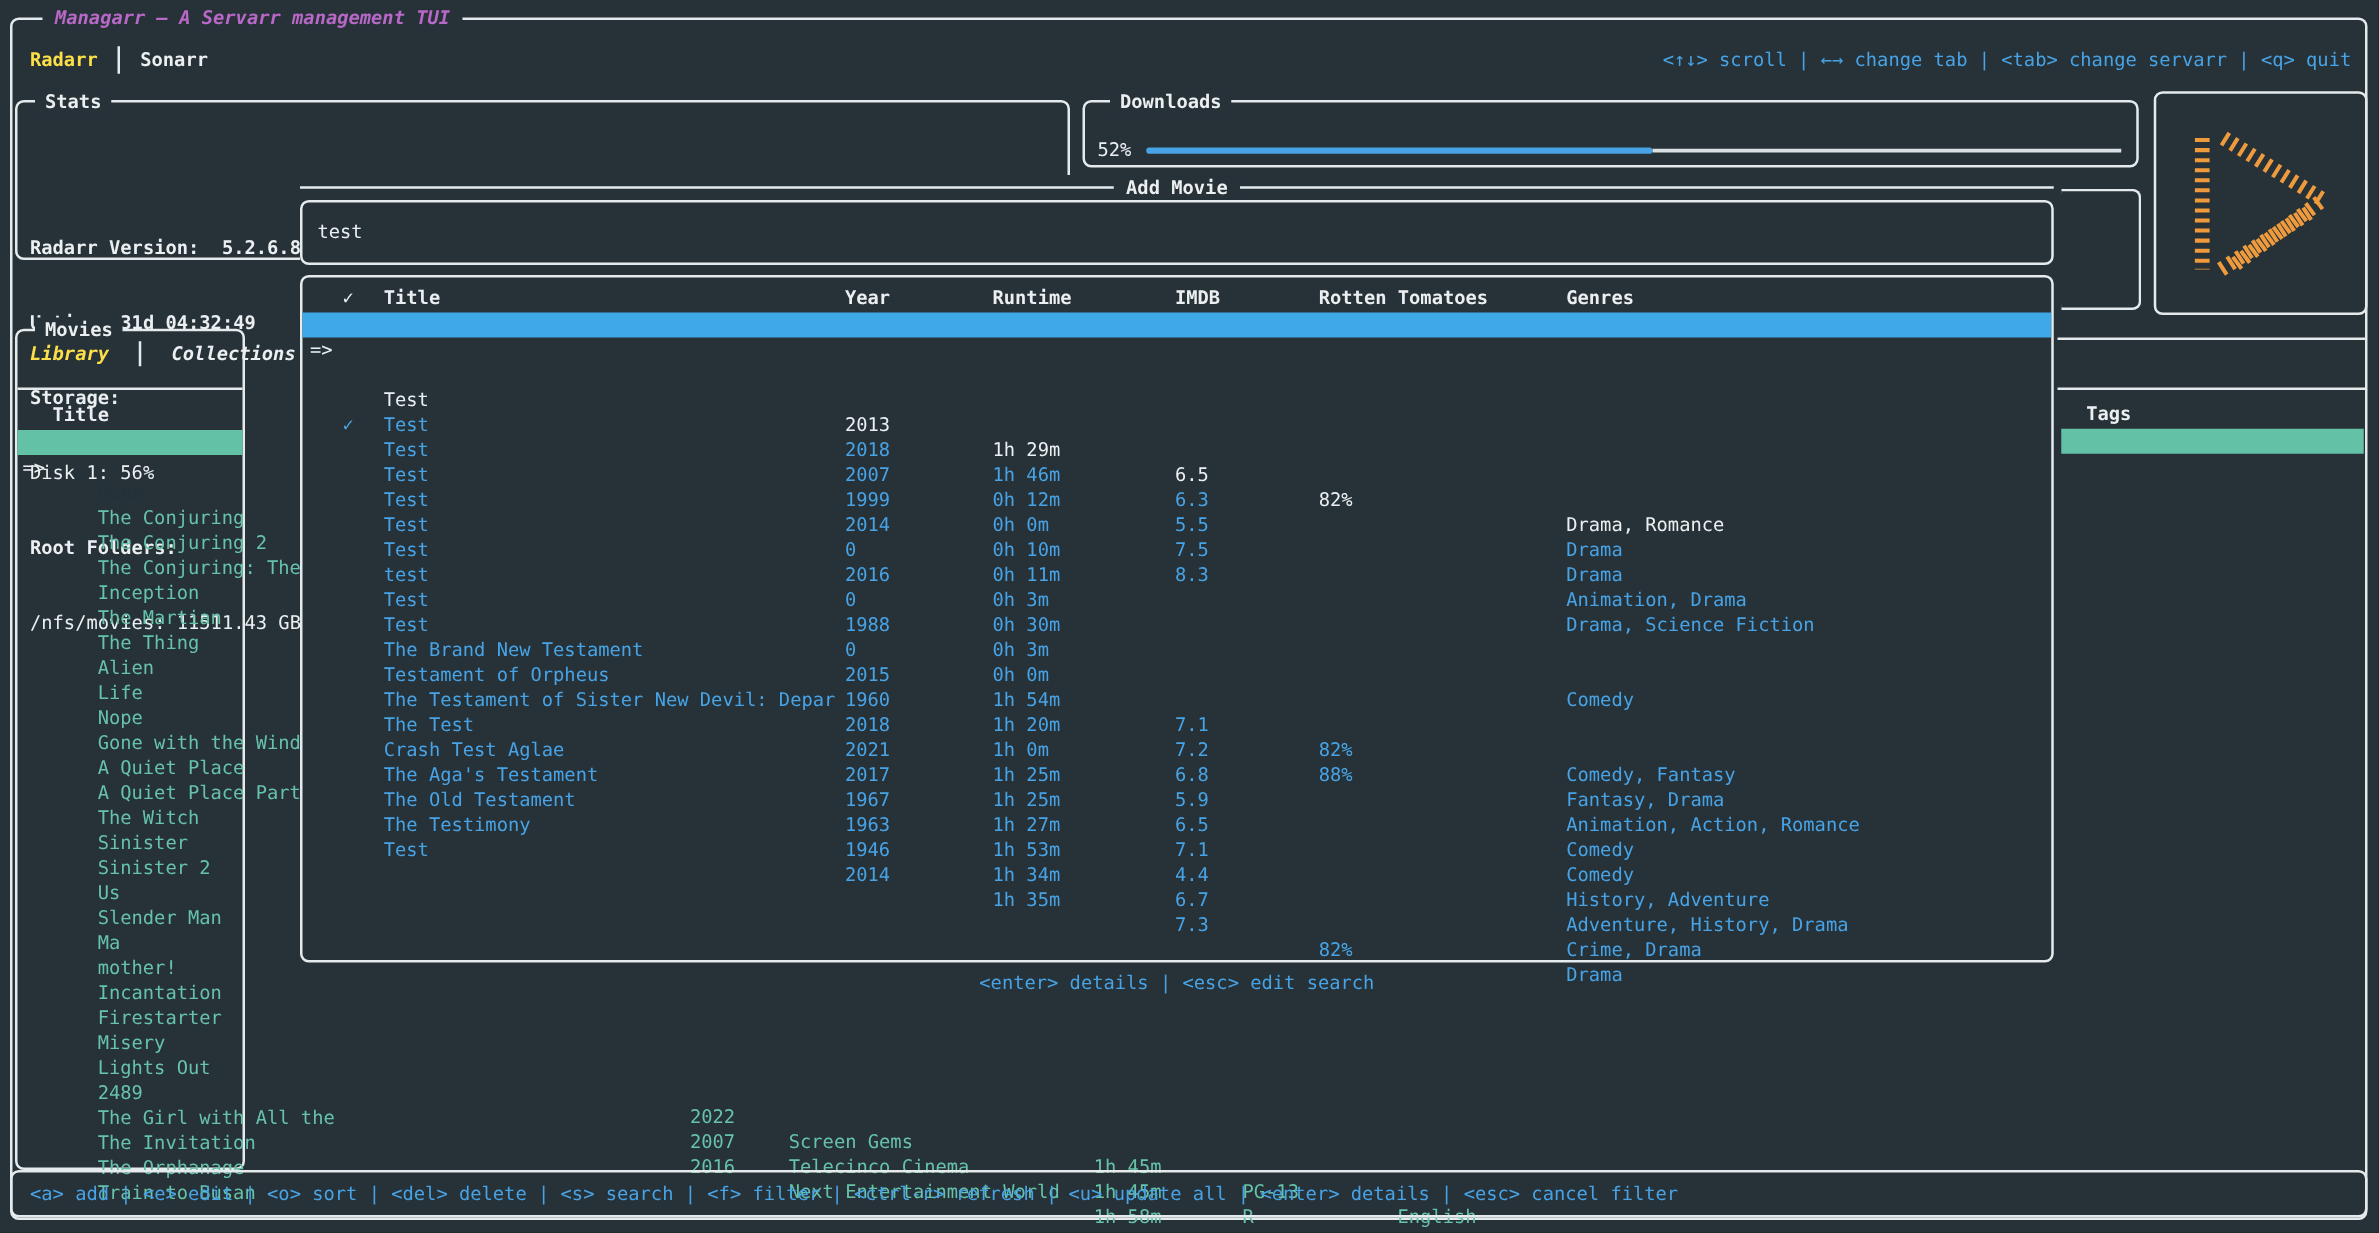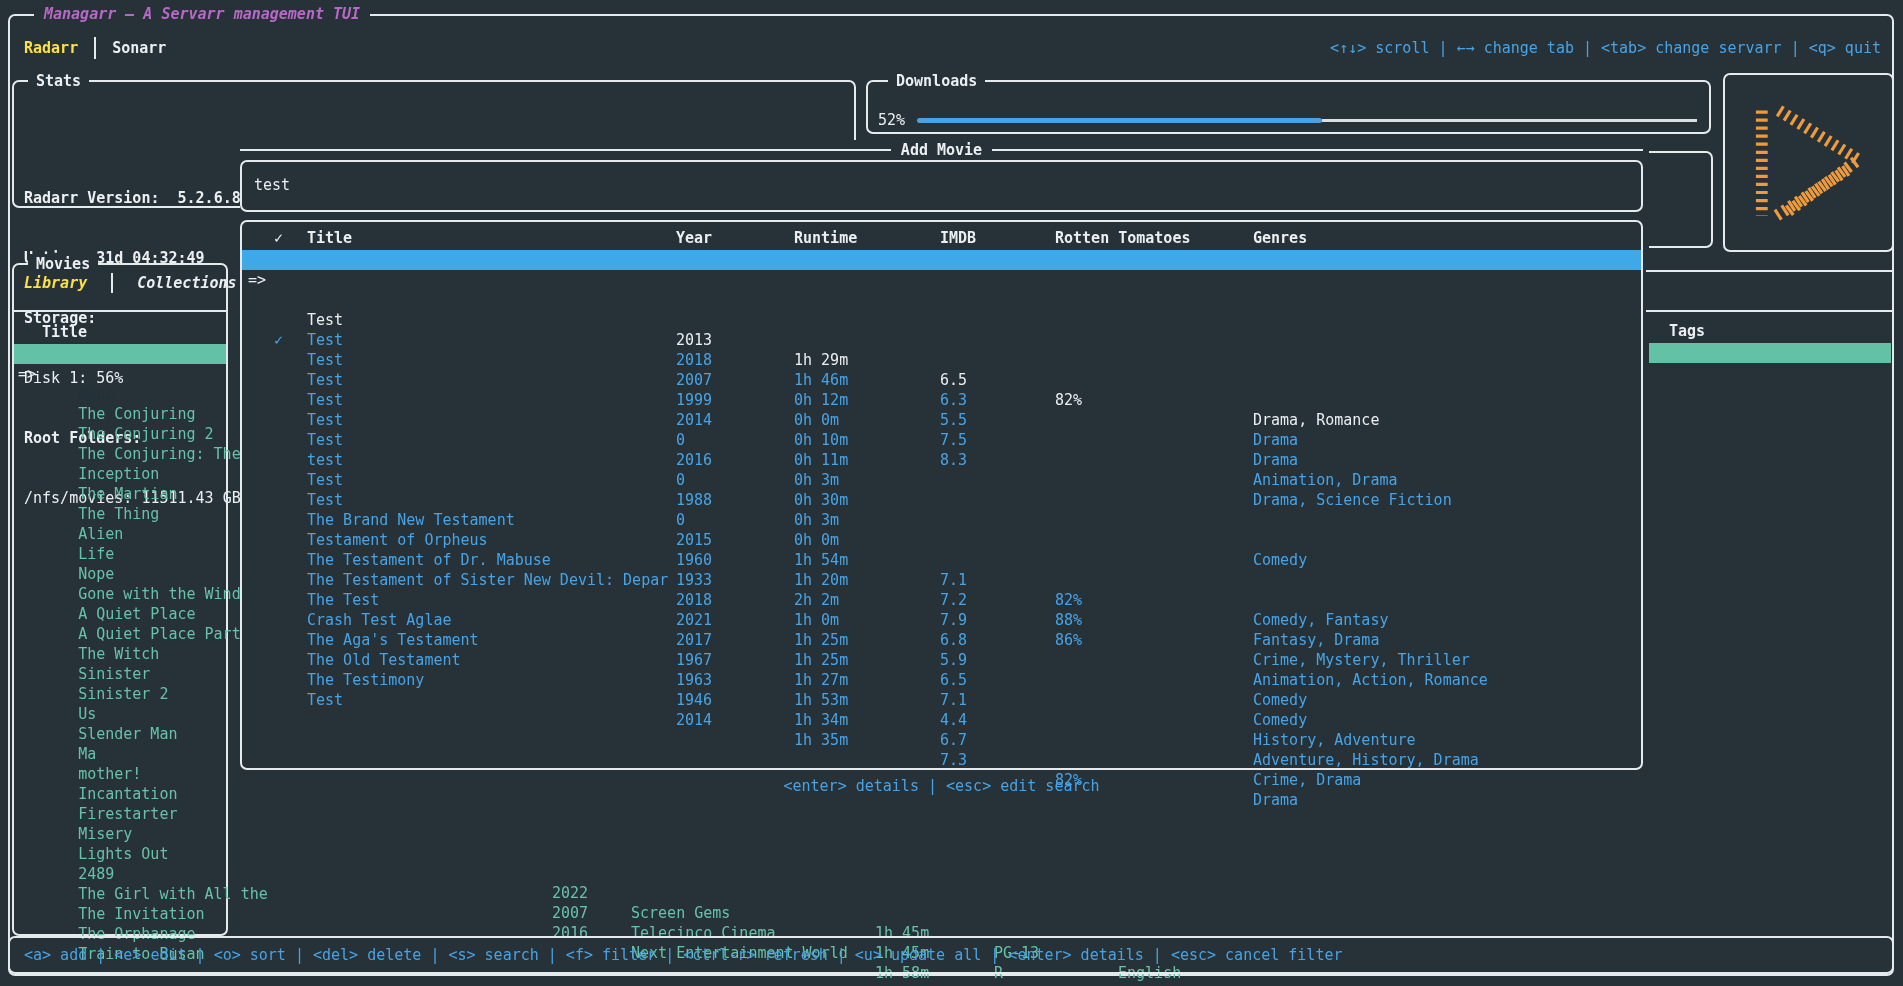--- a/index.html
+++ b/index.html
@@ -111,21 +111,21 @@
       </g>
     </svg>
   </div>
 
   <div class="frag-box" style="left:1649px;top:151px;width:64px;height:97px;"></div>
   <div class="hline" style="left:1646px;top:270px;width:246px;"></div>
   <div class="hline" style="left:1646px;top:310px;width:246px;"></div>
   <div class="abs bold" style="left:1669px;top:321px;">Tags</div>
   <div class="tags-selbar"></div>
 
-  <div class="panel" style="left:12px;top:263px;width:216px;height:673px;">
+  <div class="panel" style="left:12px;top:263px;width:184px;height:673px;">
     <div class="legend">Movies</div>
     <div class="mp-tabs">
       <span class="orange bold">Library</span>
       <span class="vdiv" style="height:20px;"></span>
       <span class="bold">Collections</span>
     </div>
     <div class="mp-sep"></div>
     <div class="mp-title">Title</div>
     <div class="mp-list"><div class="side-item sel">
     <span class="mark">=&gt;</span>
@@ -362,29 +362,20 @@
     <span class="c-check"></span>
     <span class="c-title">Testament of Orpheus</span>
     <span class="c-year">1960</span>
     <span class="c-run">1h 20m</span>
     <span class="c-imdb">7.2</span>
     <span class="c-rt">88%</span>
     <span class="c-gen">Fantasy, Drama</span>
   </div><div class="res-row">
     <span class="c-mark"></span>
     <span class="c-check"></span>
-    <span class="c-title">The Testament of Dr. Mabuse</span>
-    <span class="c-year">1933</span>
-    <span class="c-run">2h 2m</span>
-    <span class="c-imdb">7.9</span>
-    <span class="c-rt">86%</span>
-    <span class="c-gen">Crime, Mystery, Thriller</span>
-  </div><div class="res-row">
-    <span class="c-mark"></span>
-    <span class="c-check"></span>
     <span class="c-title">The Testament of Sister New Devil: Depar</span>
     <span class="c-year">2018</span>
     <span class="c-run">1h 0m</span>
     <span class="c-imdb">6.8</span>
     <span class="c-rt"></span>
     <span class="c-gen">Animation, Action, Romance</span>
   </div><div class="res-row">
     <span class="c-mark"></span>
     <span class="c-check"></span>
     <span class="c-title">The Test</span>

